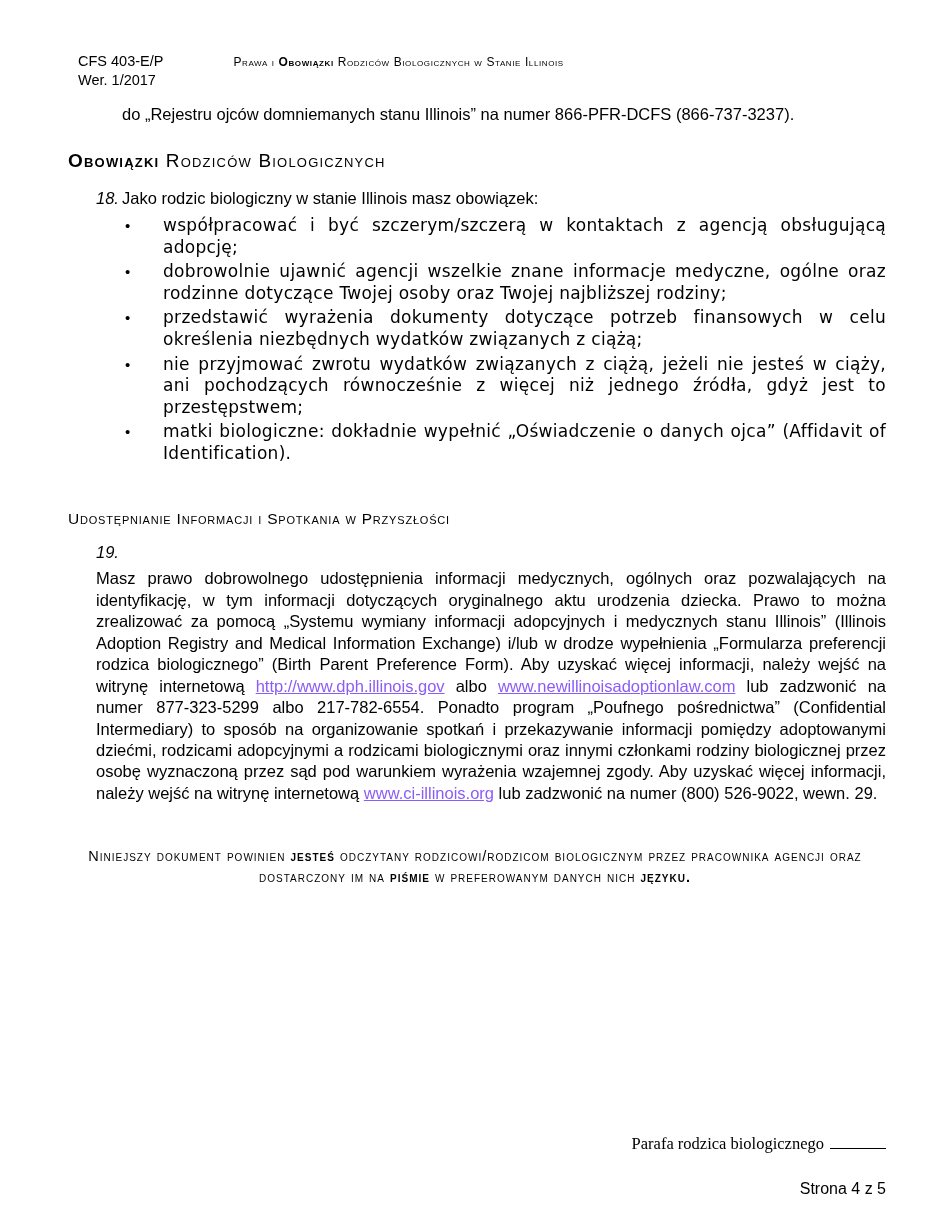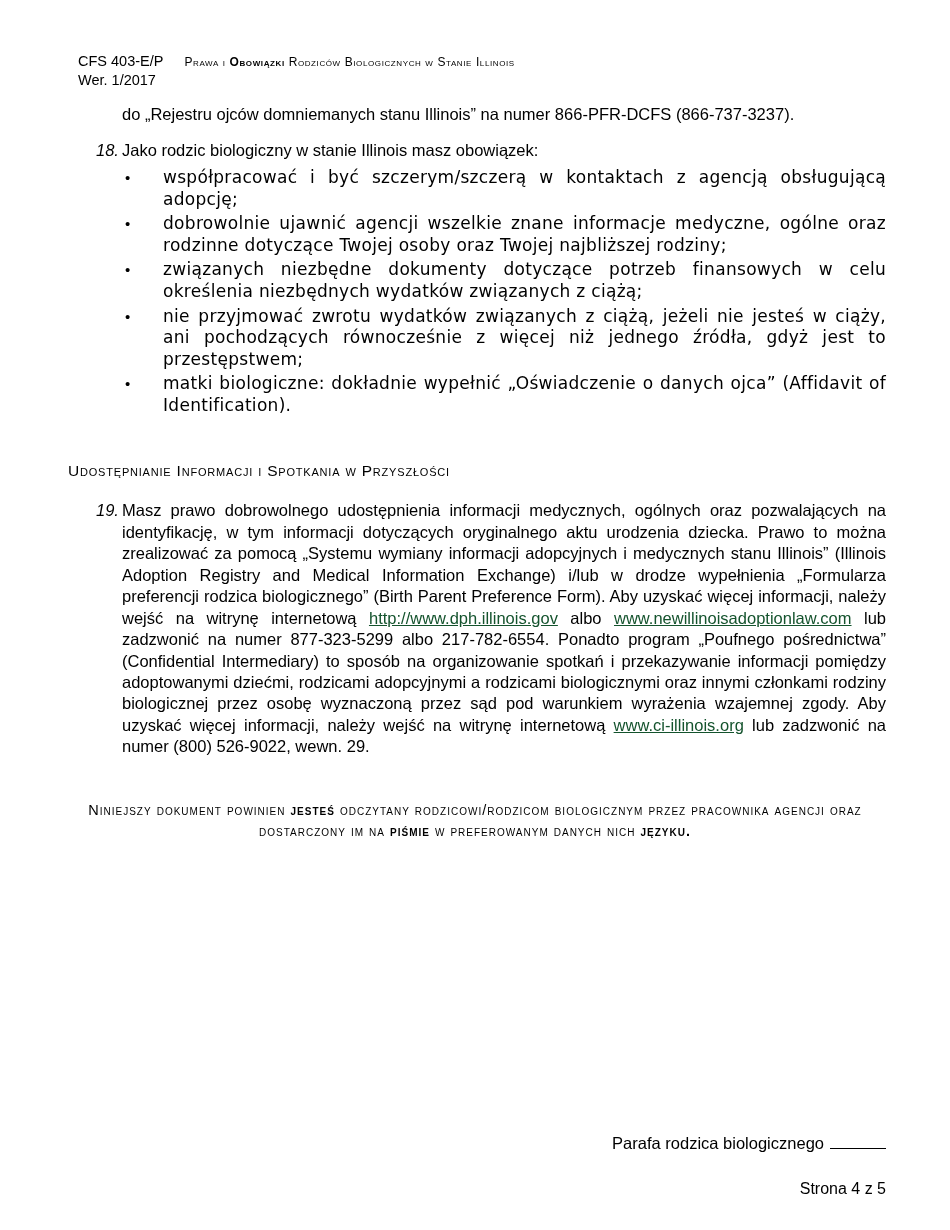--- a/index.html
+++ b/index.html
@@ -8,21 +8,21 @@
     width: 950px; height: 1230px;
     background: #ffffff;
     color: #000000;
     font-family: "Liberation Sans", sans-serif;
     position: relative;
     overflow: hidden;
   }
   .page { position: relative; width: 950px; height: 1230px; }
 
   
-  .doc-header { display: flex; align-items: flex-start; padding: 52px 76px 0 78px; gap: 21px; }
+  .doc-header { display: flex; align-items: flex-start; padding: 52px 76px 0 78px; gap: 70px; }
   .form-id { font-size: 14.5px; line-height: 1.3; white-space: nowrap; }
   .doc-title {
     font-variant: small-caps;
     font-size: 12px;
     letter-spacing: 0.6px;
     padding-top: 3px;
     white-space: nowrap;
   }
   .doc-title b { font-weight: bold; }
 
@@ -66,21 +66,21 @@
     letter-spacing: 0.8px;
   }
   .subsection-heading b { font-weight: normal; }
 
   .para {
     text-align: justify;
     font-size: 16.5px;
     line-height: 1.3;
   }
   .link {
-    color: #14532d;
+    color: #8b5cf6;
     text-decoration: underline;
     cursor: pointer;
   }
 
   
   .closing {
     margin: 42px auto 0 auto;
     width: 828px;
     text-align: center;
     font-variant: small-caps;
@@ -89,20 +89,21 @@
     line-height: 1.45;
   }
   .closing b { font-weight: bold; }
 
   
   .initials-line {
     position: absolute;
     top: 1134px;
     right: 64px;
     font-size: 16.5px;
+    font-family: Liberation Serif, serif;
   }
   .blank-line {
     display: inline-block;
     width: 56px;
     height: 14px;
     border-bottom: 1.5px solid #000;
     margin-left: 6px;
   }
   .page-num {
     position: absolute;
@@ -119,52 +120,53 @@
   <div class="doc-header">
     <div class="form-id">
       <div>CFS 403-E/P</div>
       <div>Wer. 1/2017</div>
     </div>
     <div class="doc-title"><span>Prawa i </span><b>Obowiązki</b><span> Rodziców Biologicznych w Stanie Illinois</span></div>
   </div>
 
   <p class="continuation">do „Rejestru ojców domniemanych stanu Illinois” na numer 866-PFR-DCFS (866-737-3237).</p>
 
+  <h1 class="section-heading"><b>Obowiązki</b><span> Rodziców Biologicznych</span></h1>
 
   <div class="numbered-item">
     <span class="item-num">18.</span>
     <span class="item-body">Jako rodzic biologiczny w stanie Illinois masz obowiązek:</span>
   </div>
 
   <ul class="bullet-list">
     <li>
       <span class="bullet-marker">•</span>
       <span class="bullet-text">współpracować i być szczerym/szczerą w kontaktach z agencją obsługującą adopcję;</span>
     </li>
     <li>
       <span class="bullet-marker">•</span>
       <span class="bullet-text">dobrowolnie ujawnić agencji wszelkie znane informacje medyczne, ogólne oraz rodzinne dotyczące Twojej osoby oraz Twojej najbliższej rodziny;</span>
     </li>
     <li>
       <span class="bullet-marker">•</span>
-      <span class="bullet-text">związanych niezbędne dokumenty dotyczące potrzeb finansowych w celu określenia niezbędnych wydatków związanych z ciążą;</span>
+      <span class="bullet-text">przedstawić wyrażenia dokumenty dotyczące potrzeb finansowych w celu określenia niezbędnych wydatków związanych z ciążą;</span>
     </li>
     <li>
       <span class="bullet-marker">•</span>
       <span class="bullet-text">nie przyjmować zwrotu wydatków związanych z ciążą, jeżeli nie jesteś w ciąży, ani pochodzących równocześnie z więcej niż jednego źródła, gdyż jest to przestępstwem;</span>
     </li>
     <li>
       <span class="bullet-marker">•</span>
       <span class="bullet-text">matki biologiczne: dokładnie wypełnić „Oświadczenie o danych ojca” (Affidavit of Identification).</span>
     </li>
   </ul>
 
   <h2 class="subsection-heading"><b>Udostępnianie</b><span> Informacji i Spotkania w </span><b>Przyszłości</b></h2>
 
-  <div class="numbered-item" style="margin-top:20px;">
+  <div class="numbered-item" style="margin-top:14px;flex-direction:column;">
     <span class="item-num">19.</span>
     <span class="item-body para"><span>Masz prawo dobrowolnego udostępnienia informacji medycznych, ogólnych oraz pozwalających na identyfikację, w tym informacji dotyczących oryginalnego aktu urodzenia dziecka. Prawo to można zrealizować za pomocą „Systemu wymiany informacji adopcyjnych i medycznych stanu Illinois” (Illinois Adoption Registry and Medical Information Exchange) i/lub w drodze wypełnienia „Formularza preferencji rodzica biologicznego” (Birth Parent Preference Form). Aby uzyskać więcej informacji, należy wejść na witrynę internetową </span><a class="link">http://www.dph.illinois.gov</a><span> albo </span><a class="link">www.newillinoisadoptionlaw.com</a><span> lub zadzwonić na numer 877-323-5299 albo 217-782-6554. Ponadto program „Poufnego pośrednictwa” (Confidential Intermediary) to sposób na organizowanie spotkań i przekazywanie informacji pomiędzy adoptowanymi dziećmi, rodzicami adopcyjnymi a rodzicami biologicznymi oraz innymi członkami rodziny biologicznej przez osobę wyznaczoną przez sąd pod warunkiem wyrażenia wzajemnej zgody. Aby uzyskać więcej informacji, należy wejść na witrynę internetową </span><a class="link">www.ci-illinois.org</a><span> lub zadzwonić na numer (800) 526-9022, wewn. 29.</span></span>
   </div>
 
   <p class="closing"><span>Niniejszy dokument powinien </span><b>jesteś</b><span> odczytany rodzicowi/rodzicom biologicznym przez pracownika agencji oraz dostarczony im na </span><b>piśmie</b><span> w preferowanym danych nich </span><b>języku.</b></p>
 
   <div class="initials-line">
     <span>Parafa rodzica biologicznego</span><span class="blank-line"></span>
   </div>
 

